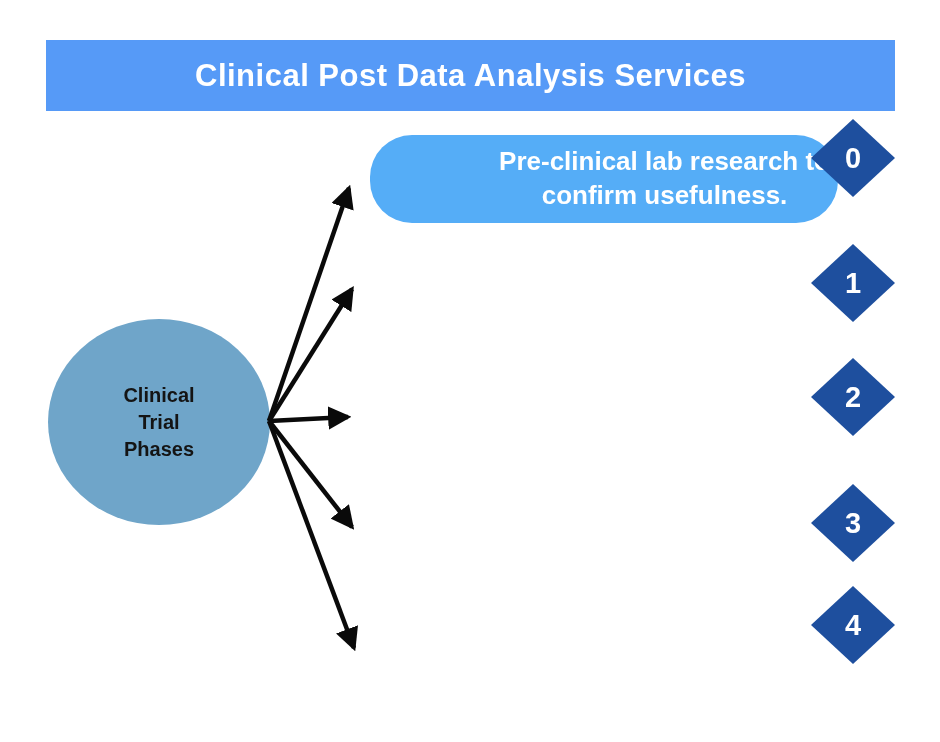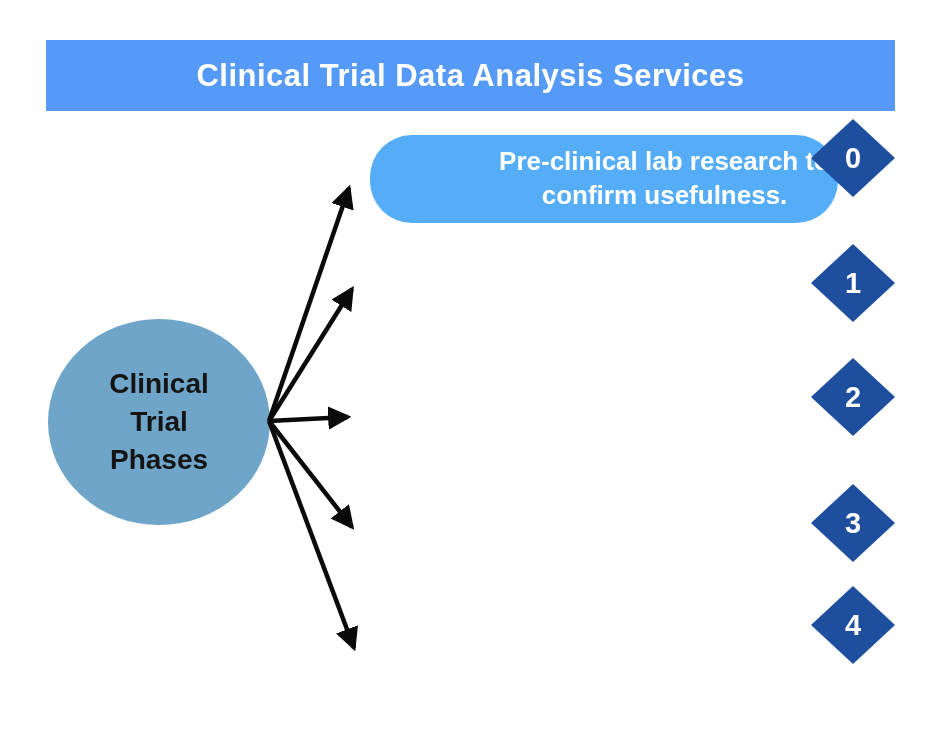--- a/index.html
+++ b/index.html
@@ -33,21 +33,21 @@
   }
   .center-circle{
     position:absolute;left:48px;top:319px;width:222px;height:206px;
     background:var(--circle-bg);
     border-radius:50%;
     display:flex;align-items:center;justify-content:center;
     text-align:center;
   }
   .center-label{
     color:var(--text-dark);
-    font-size:28px;font-weight:bold;line-height:1.35;
+    font-size:20px;font-weight:bold;line-height:1.35;
     white-space:pre-line;
   }
   .phase-box{
     position:absolute;left:370px;width:468px;height:88px;
     background:var(--box-bg);
     border-radius:42px;
     display:flex;align-items:center;justify-content:flex-end;
     text-align:center;
     padding:0 8px;
   }
@@ -76,21 +76,21 @@
     position:absolute;left:0;top:0;width:940px;height:742px;
     pointer-events:none;z-index:2;
   }
 </style>
 </head>
 <body>
 
 <div class="canvas">
 
   <div class="banner">
-    <span class="banner-title">Clinical Trial Data Analysis Services</span>
+    <span class="banner-title">Clinical Post Data Analysis Services</span>
   </div>
 
   <svg class="arrows-layer" width="940" height="742" viewBox="0 0 940 742" xmlns="http://www.w3.org/2000/svg">
     <defs>
       <marker id="ah" viewBox="0 0 10 10" refX="8.5" refY="5" markerWidth="5.2" markerHeight="5.2" orient="auto-start-reverse">
         <path d="M0,0 L10,5 L0,10 z" fill="var(--arrow)"></path>
       </marker>
     </defs>
     <line x1="269" y1="421" x2="349" y2="188" stroke="var(--arrow)" stroke-width="4.5" marker-end="url(#ah)"></line>
     <line x1="269" y1="421" x2="352" y2="289" stroke="var(--arrow)" stroke-width="4.5" marker-end="url(#ah)"></line>

